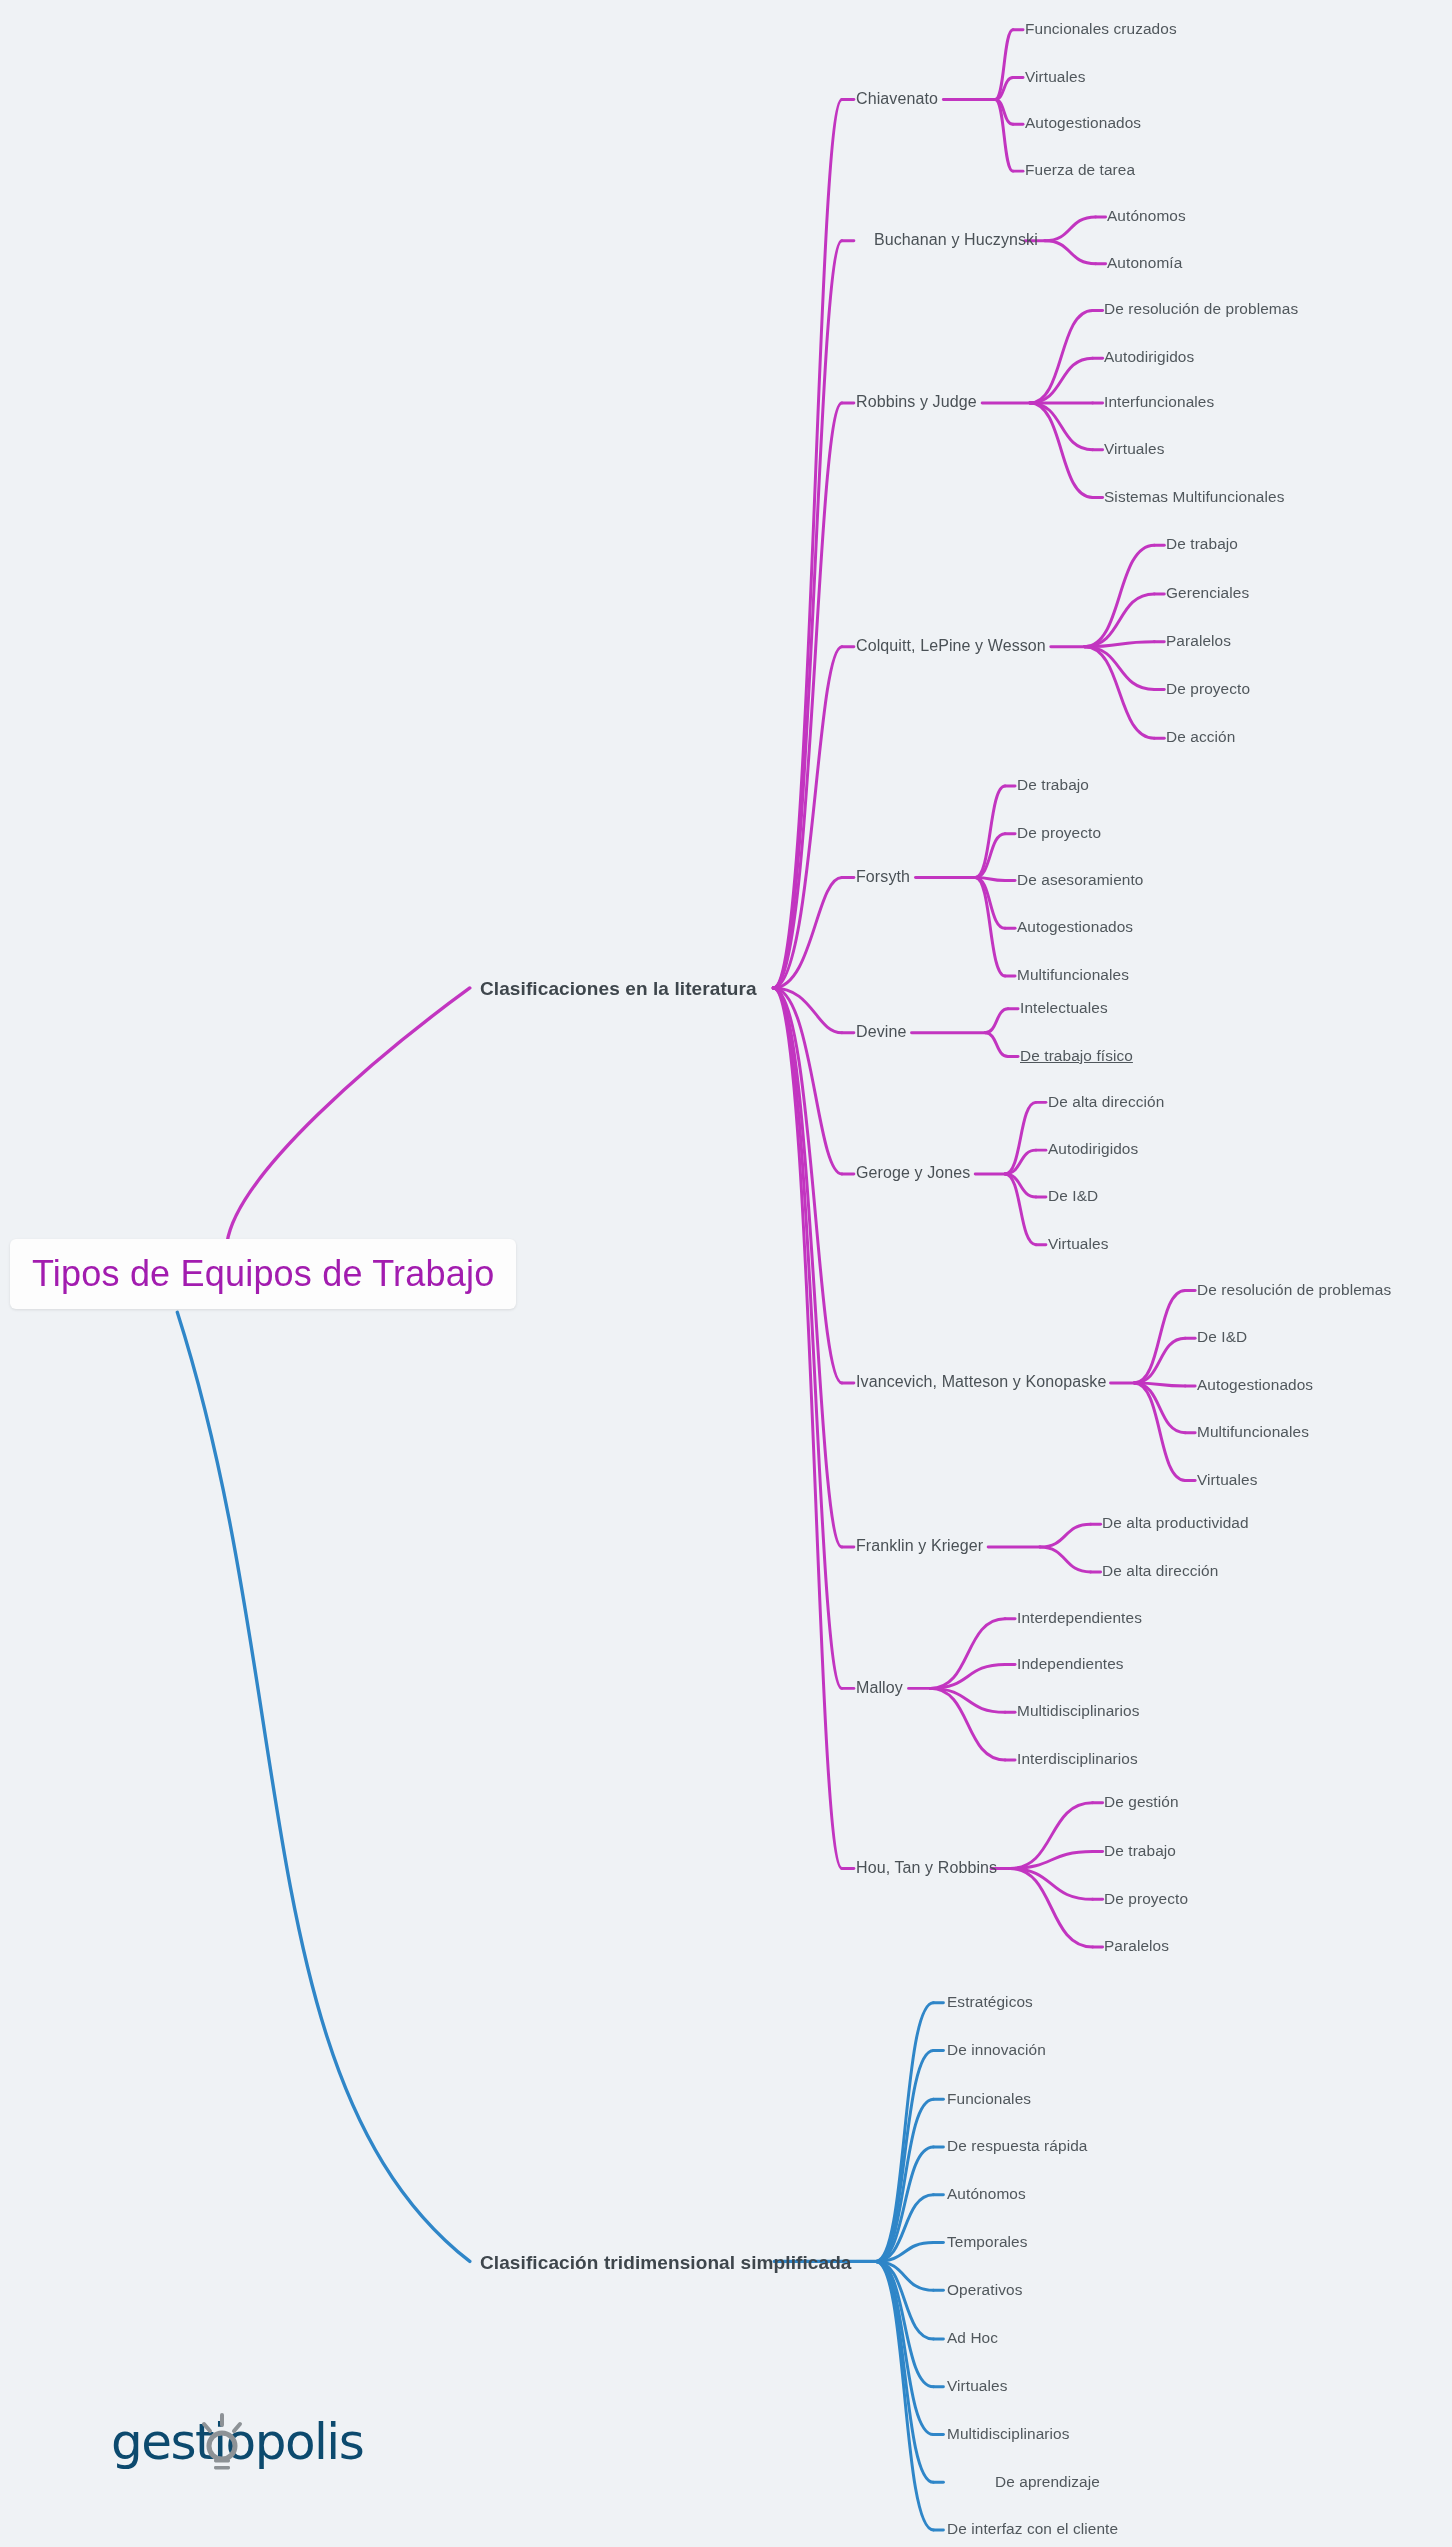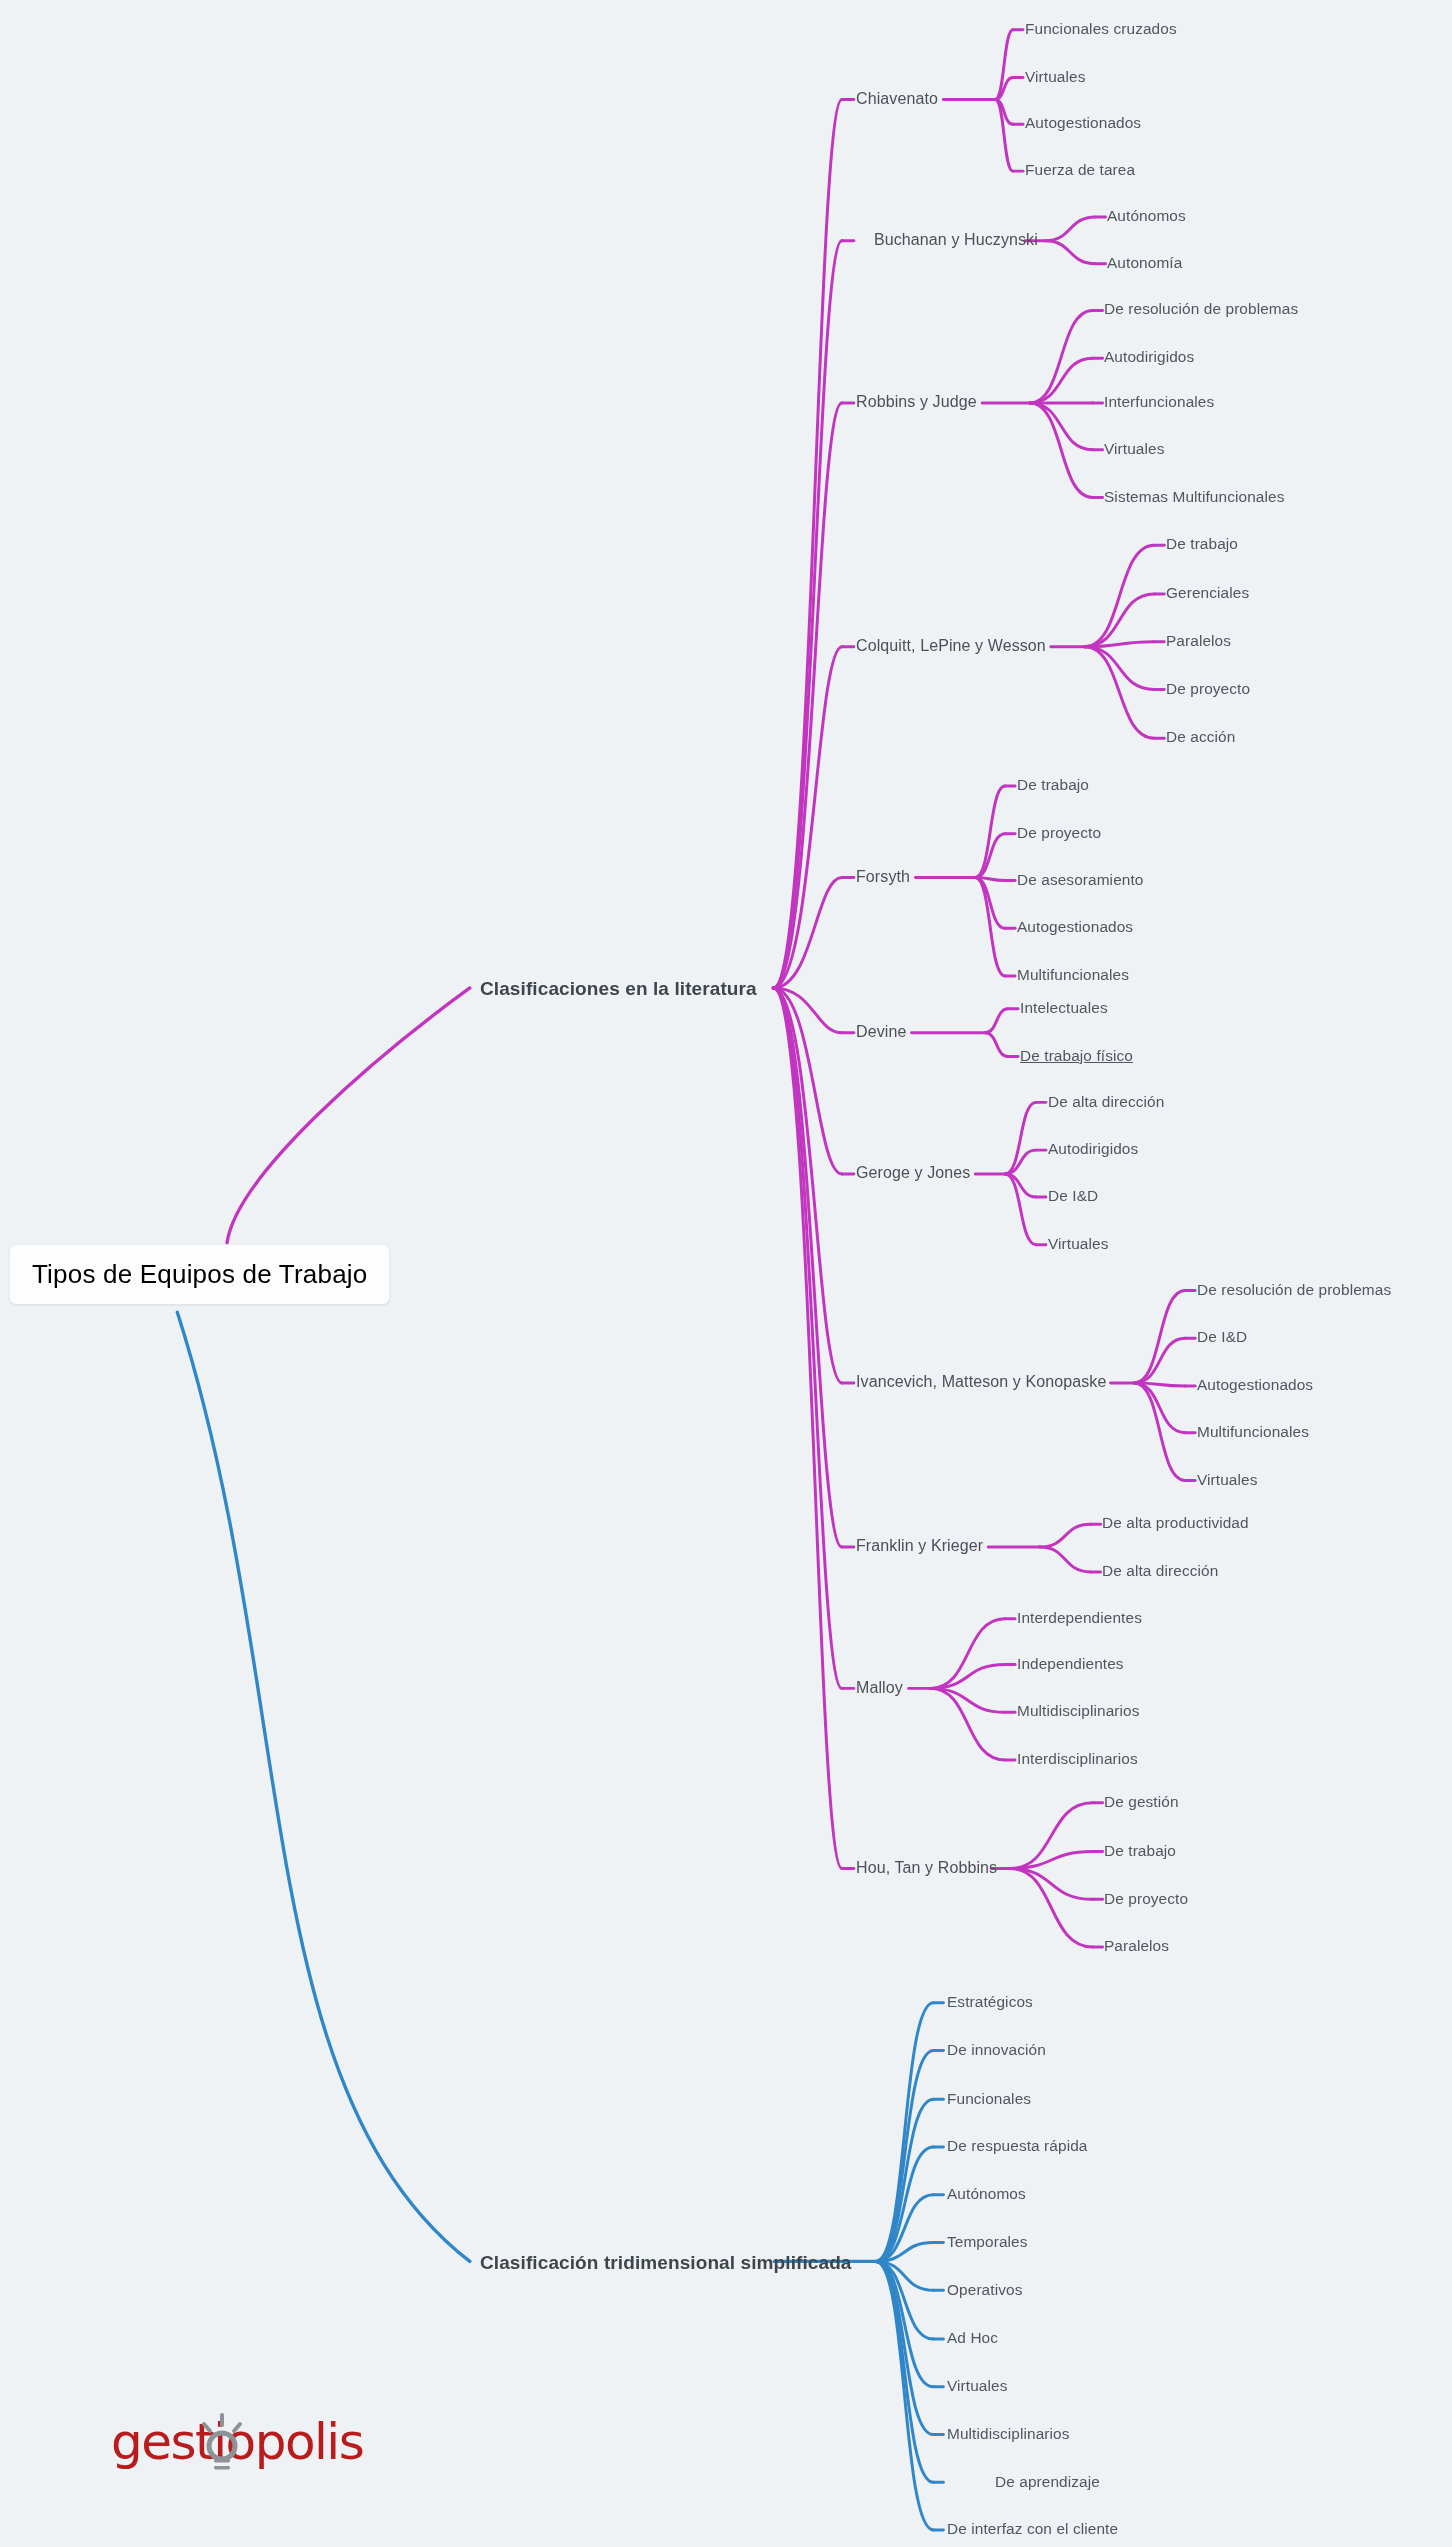--- a/index.html
+++ b/index.html
@@ -12,25 +12,24 @@
   }
   #stage{position:absolute;inset:0;width:1453px;height:2547px;}
   #wires{position:absolute;left:0;top:0;width:1453px;height:2547px;pointer-events:none;}
 
   .node{position:absolute;white-space:nowrap;}
 
   .root-node{
     background:#fdfdfd;
     border-radius:6px;
     padding:14px 22px;
-    font-size:26px;
-    color:#000000;
+    font-size:36px;
+    color:#a21caf;
     box-shadow:0 1px 3px rgba(0,0,0,.10);
     letter-spacing:0.2px;
-    margin-top:6px;
   }
 
   .branch-label{
     font-size:19px;
     font-weight:bold;
     color:#3e464c;
     letter-spacing:0.1px;
     text-align:right;
   }
 
@@ -47,21 +46,21 @@
   }
 
   
   #logo{
     position:absolute;
     left:111px;top:2406px;
     width:259px;height:72px;
   }
   #logo .wordmark{
     font-size:50px;
-    color:#b91c1c;
+    color:#0c4a6e;
     font-family:"DejaVu Sans", sans-serif;
     letter-spacing:-1.5px;
     line-height:72px;
   }
   #logo svg{position:absolute;left:88px;top:6px;}
 </style>
 </head>
 <body>
 
 <div id="stage">

